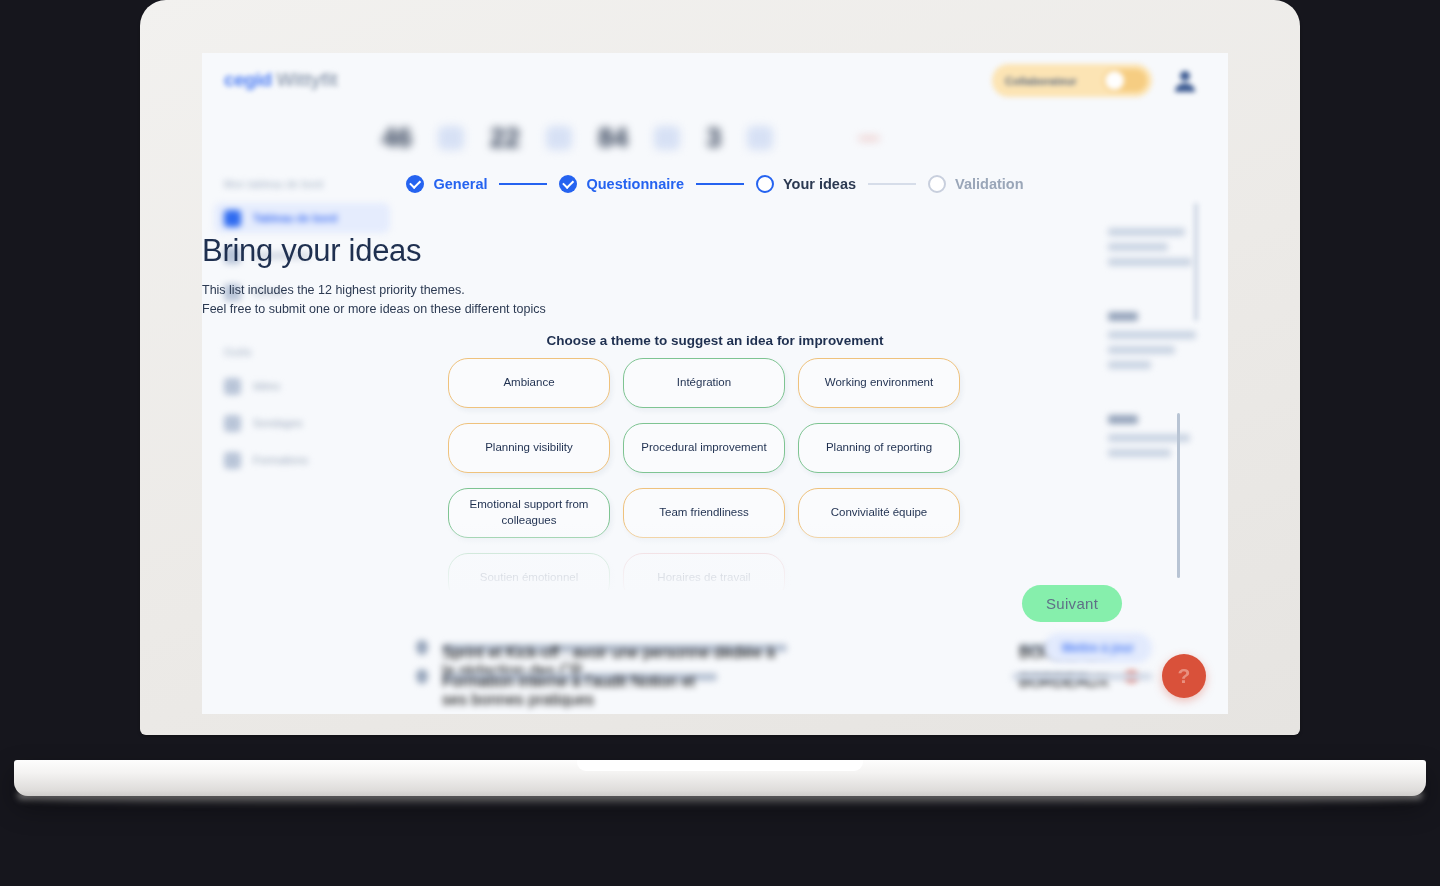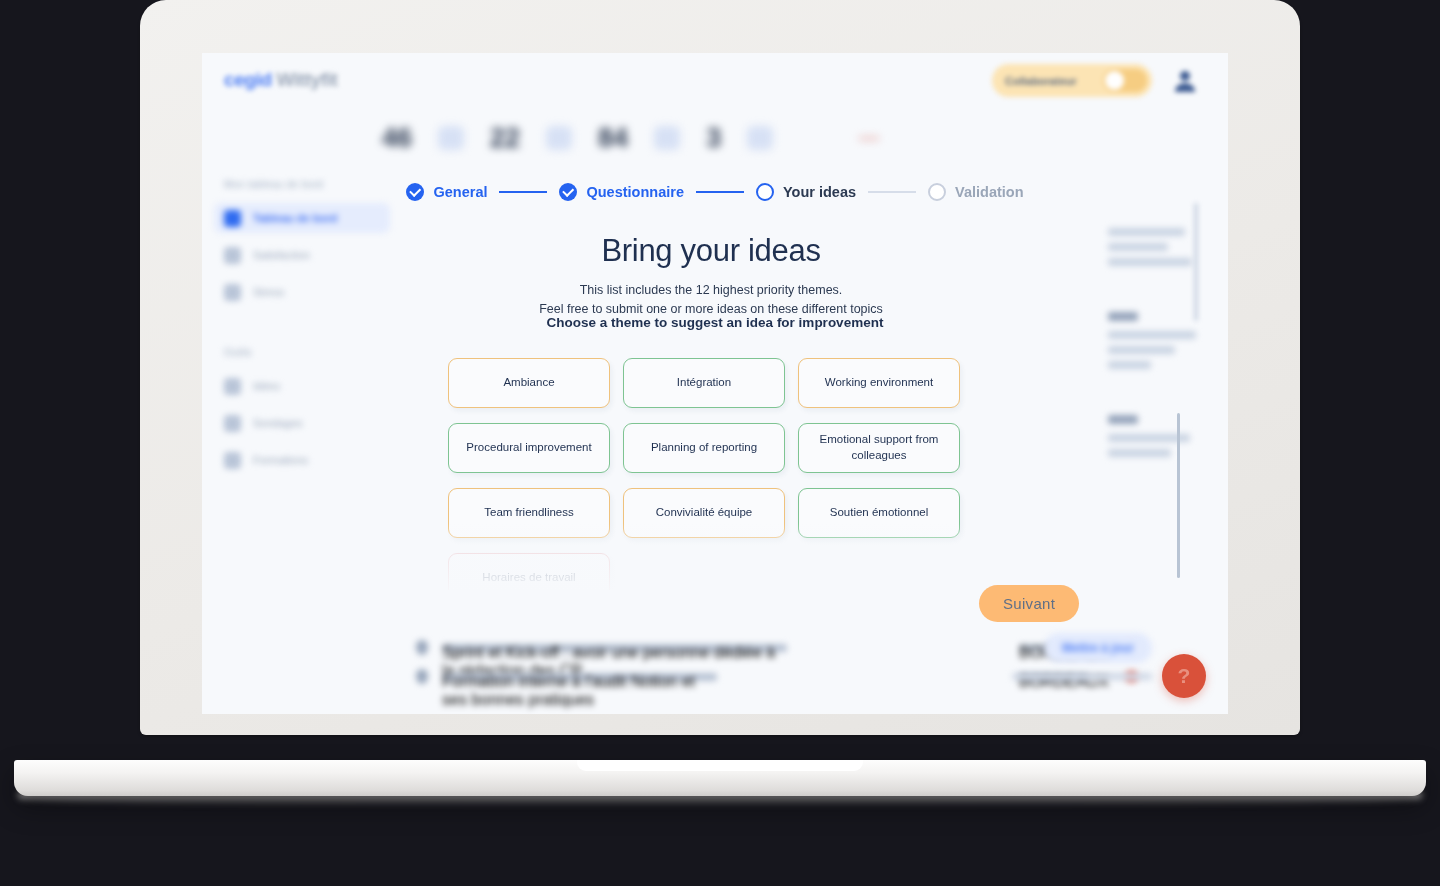--- a/index.html
+++ b/index.html
@@ -148,21 +148,21 @@
     position: absolute; right: 22px; bottom: 16px;
     width: 44px; height: 44px; border-radius: 50%;
     background: #d9513a;
     display: flex; align-items: center; justify-content: center;
     color: #e8907f; font-size: 21px; font-weight: 700;
     box-shadow: 0 3px 10px rgba(217,81,58,.35);
   }
 
   
   #stepper {
-    position: absolute; left: 0; right: 0; top: 130px;
+    position: absolute; left: 0; right: 0; top: 122px;
     display: flex; align-items: center; justify-content: center; gap: 0;
   }
   .step { display: flex; align-items: center; gap: 9px; }
   .step-circle {
     width: 18px; height: 18px; border-radius: 50%; flex: none;
     display: flex; align-items: center; justify-content: center;
   }
   .step-circle.done { background: #2563f0; }
   .step-circle.done::after {
     content: ""; width: 8px; height: 4.5px;
@@ -171,41 +171,41 @@
   }
   .step-circle.current { border: 2px solid #2563f0; background: #fff; }
   .step-circle.todo { border: 2px solid #c8cfdd; background: #fff; }
   .step-label { font-size: 14.5px; font-weight: 600; white-space: nowrap; }
   .step-label.blue { color: #2563f0; }
   .step-label.dark { color: #2c3a52; }
   .step-label.muted { color: #9aa6b8; text-align: right; }
   .step-line { width: 48px; height: 2px; background: #2563f0; margin: 0 12px; }
   .step-line.faded { background: #d6dde9; }
 
-  #modal-head { position: absolute; left: 0; right: 8px; top: 180px; text-align: center; }
+  #modal-head { position: absolute; left: 0; right: 8px; top: 180px; }
   #modal-title {
     font-size: 31px; color: #1f3050; font-weight: 400; letter-spacing: -.3px;
     margin-bottom: 12px;
   }
   .modal-sub { font-size: 12.5px; color: #2c3a52; line-height: 1.55; }
   #choose-label {
-    position: absolute; left: 0; right: 0; top: 262px; text-align: center;
+    position: absolute; left: 0; right: 0; top: 280px; text-align: center;
     font-size: 13.5px; font-weight: 700; color: #1f3050;
   }
 
   #theme-area {
     position: absolute; left: 246px; top: 305px;
     width: 540px; height: 232px; overflow: hidden;
   }
   #theme-grid {
     display: grid; grid-template-columns: repeat(3, 162px);
     gap: 15px 13px;
   }
   .theme-card {
-    height: 50px; border-radius: 9px;
+    height: 50px; border-radius: 20px;
     background: #fafbfd; border: 1.6px solid #eec98a;
     display: flex; align-items: center; justify-content: center;
     text-align: center; padding: 0 10px;
     font-size: 11.5px; color: #1f3050; line-height: 1.35;
     box-shadow: 2px 3px 5px rgba(40,60,100,.06);
   }
   .theme-card.orange { border-color: #efc27d; }
   .theme-card.green  { border-color: #7ec492; }
   .theme-card.red    { border-color: #e9aeb2; }
   #theme-fade {
@@ -213,23 +213,23 @@
     background: linear-gradient(180deg, rgba(247,249,252,0) 0%, rgba(247,249,252,.72) 45%, rgba(247,249,252,.98) 100%);
     pointer-events: none;
   }
   #theme-scrollbar {
     position: absolute; left: 975px; top: 360px;
     width: 3px; height: 165px; border-radius: 2px;
     background: #b8c4d4;
   }
 
   #btn-next {
-    position: absolute; left: 777px; top: 532px;
+    position: absolute; left: 820px; top: 532px;
     padding: 10px 24px; border-radius: 19px;
-    background: #fdba74; color: #5f6f87;
+    background: #86efac; color: #5f6f87;
     font-size: 15px; letter-spacing: .3px;
     border: none;
   }
 </style>
 </head>
 <body>
 
 <div id="device">
   <div id="laptop-lid"></div>
   <div id="laptop-foot"></div>
@@ -371,20 +371,21 @@
       <div class="modal-sub">Feel free to submit one or more ideas on these different topics</div>
     </div>
 
     <div id="choose-label">Choose a theme to suggest an idea for improvement</div>
 
     <div id="theme-area">
       <div id="theme-grid">
         <div class="theme-card orange">Ambiance</div>
         <div class="theme-card green">Intégration</div>
         <div class="theme-card orange">Working environment</div>
+        <div class="theme-card orange">Planning visibility</div>
         <div class="theme-card green">Procedural improvement</div>
         <div class="theme-card green">Planning of reporting</div>
         <div class="theme-card green">Emotional support from colleagues</div>
         <div class="theme-card orange">Team friendliness</div>
         <div class="theme-card orange">Convivialité équipe</div>
         <div class="theme-card green">Soutien émotionnel</div>
         <div class="theme-card red">Horaires de travail</div>
       </div>
     </div>
     <div id="theme-fade"></div>

